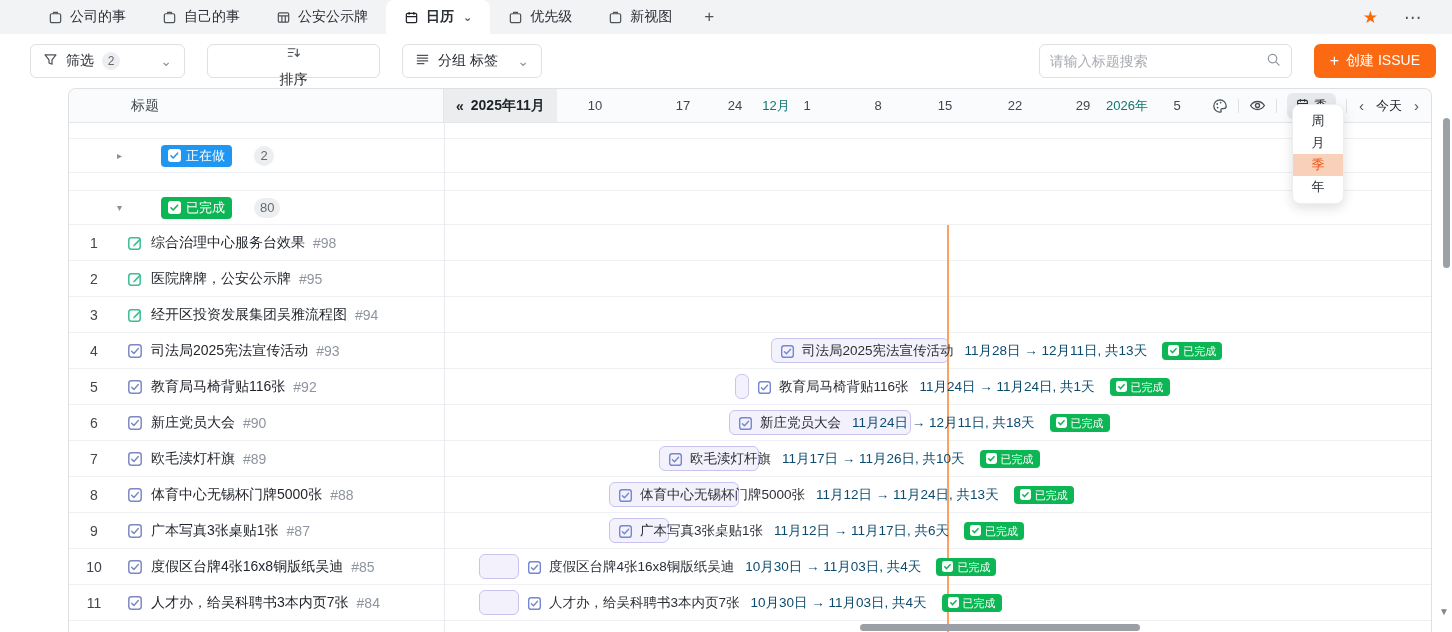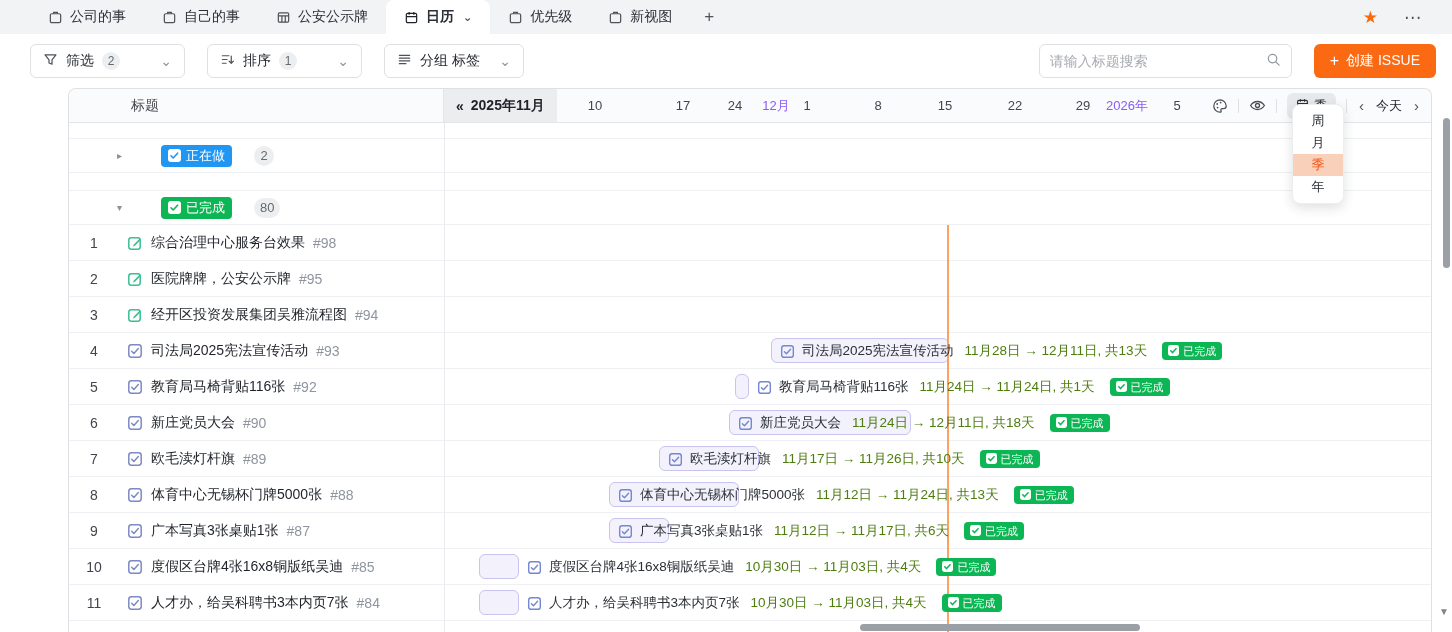--- a/index.html
+++ b/index.html
@@ -15,36 +15,36 @@
   .newtab { color:#4e5358; font-size:17px; padding:0 14px; cursor:pointer; }
   .topbar-right { margin-left:auto; display:flex; align-items:center; gap:26px; padding-right:30px; }
   .star { color:#fb6a0a; font-size:17px; cursor:pointer; }
   .more { color:#4e5358; font-size:17px; letter-spacing:1px; cursor:pointer; }
 
   
   .toolbar { height:54px; display:flex; align-items:center; padding:0 16px 0 30px; gap:22px; background:#fff; }
   .tbtn { height:34px; border:1px solid #dee0e3; border-radius:6px; display:flex; align-items:center; padding:0 12px; gap:8px; background:#fff; cursor:pointer; }
   .tbtn .lbl { color:#1f2329; }
   .tbtn .chev { margin-left:auto; color:#8f959e; }
-  .w-filter { width:155px; } .w-sort { width:155px; } .w-group { width:140px; }
+  .w-filter { width:155px; } .w-sort { width:173px;flex-direction:column; } .w-group { width:140px; }
   .count-badge { background:#eceef0; border-radius:9px; min-width:18px; height:18px; font-size:12px; color:#646a73; display:inline-flex; align-items:center; justify-content:center; padding:0 5px; }
   .search { margin-left:auto; width:253px; height:34px; border:1px solid #dee0e3; border-radius:6px; display:flex; align-items:center; padding:0 10px; background:#fff; }
   .search input { border:none; outline:none; flex:1; font-size:14px; font-family:inherit; color:#1f2329; }
   .search input::placeholder { color:#a8abb2; }
   .create-btn { height:34px; background:#fb6a13; color:#fff; border:none; border-radius:6px; display:flex; align-items:center; gap:7px; padding:0 16px; font-size:14px; font-family:inherit; cursor:pointer; }
   .create-btn .plus { font-size:16px; }
 
   
   .board { position:absolute; left:28px; right:20px; top:88px; bottom:0; border:1px solid #dee0e3; border-bottom:none; border-radius:8px 8px 0 0; overflow:hidden; background:#fff;margin-left:40px; }
   .ghead { height:34px; background:#fafbfc; border-bottom:1px solid #e3e5e8; display:flex; position:relative; }
   .ghead-left { width:375px; flex:none; border-right:1px solid #e3e5e8; display:flex; align-items:center; padding-left:62px; color:#41464e; }
   .ghead-dates { flex:1; position:relative; }
   .month-chip { position:absolute; left:0; top:0; height:33px; background:#ebedef; display:flex; align-items:center; gap:7px; padding:0 12px; font-weight:700; cursor:pointer; }
   .tick { position:absolute; top:0; height:33px; display:flex; align-items:center; font-size:13px; transform:translateX(-50%); color:#41464e; }
-  .tick.muted { color:#8b5cf6; }
+  .tick.muted { color:#0f766e; }
   .ghead-controls { position:absolute; right:10px; top:0; height:33px; display:flex; align-items:center; gap:10px; background:#fafbfc; padding-left:8px; }
   .sep { width:1px; height:14px; background:#dfe1e4; }
   .icon-btn { display:flex; align-items:center; cursor:pointer; }
   .scale-btn { background:#e7e9ec; border-radius:6px; height:26px; display:flex; align-items:center; gap:5px; padding:0 9px; font-size:13px; cursor:pointer; }
   .nav-arrow { color:#4e5358; font-size:15px; cursor:pointer; padding:0 2px; }
   .today-btn { font-size:13px; color:#1f2329; cursor:pointer; }
 
   
   .gbody { position:relative; height:calc(100% - 34px); }
   .col-divider { position:absolute; left:375px; top:0; bottom:0; width:1px; background:#e9ebee; z-index:3; }
@@ -60,21 +60,21 @@
   .tr-left { width:375px; flex:none; display:flex; align-items:center; }
   .num { width:50px; text-align:center; color:#41464e; }
   .ticon { margin-left:8px; display:flex; }
   .ttitle { margin-left:8px; color:#1f2329; white-space:nowrap; }
   .tid { margin-left:8px; color:#8f959e; }
   .tr-right { flex:1; position:relative; }
   .bar-bg { position:absolute; top:5px; height:25px; background:#f3f2fc; border:1px solid #c9c3ef; border-radius:6px; z-index:0; }
   .bar-content { position:absolute; top:0; height:36px; display:flex; align-items:center; white-space:nowrap; z-index:2; }
   .bar-content .bicon { display:flex; margin-right:7px; }
   .btitle { font-size:13.5px; color:#2b2f36; }
-  .bdates { font-size:13.5px; color:#4d7c0f; margin-left:11px; }
+  .bdates { font-size:13.5px; color:#0c4a6e; margin-left:11px; }
   .badge { margin-left:15px; background:#0cb654; border-radius:4px; height:18px; display:inline-flex; align-items:center; gap:4px; padding:0 6px; color:#fff; font-size:11px; }
   .today-line { position:absolute; left:878px; top:102px; bottom:0; width:2px; background:#ffa05f; z-index:1; }
 
   
   .dropdown { position:absolute; left:1292px; top:104px; width:52px; background:#fff; border:1px solid #eceef0; border-radius:8px; box-shadow:0 4px 12px rgba(31,35,41,.14); padding:5px 0; z-index:20; }
   .opt { height:22px; display:flex; align-items:center; justify-content:center; font-size:13px; color:#2b2f36; cursor:pointer; }
   .opt.selected { background:#f9d0ba; color:#ef5a1e; }
 
   
   .h-thumb { position:absolute; left:860px; bottom:1px; width:280px; height:7px; background:#9aa0a6; border-radius:3.5px; z-index:30; }

